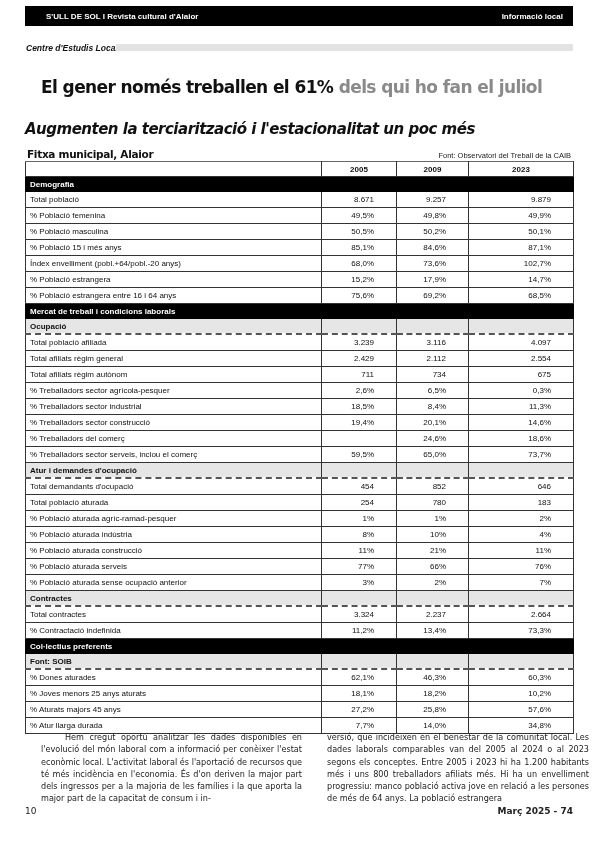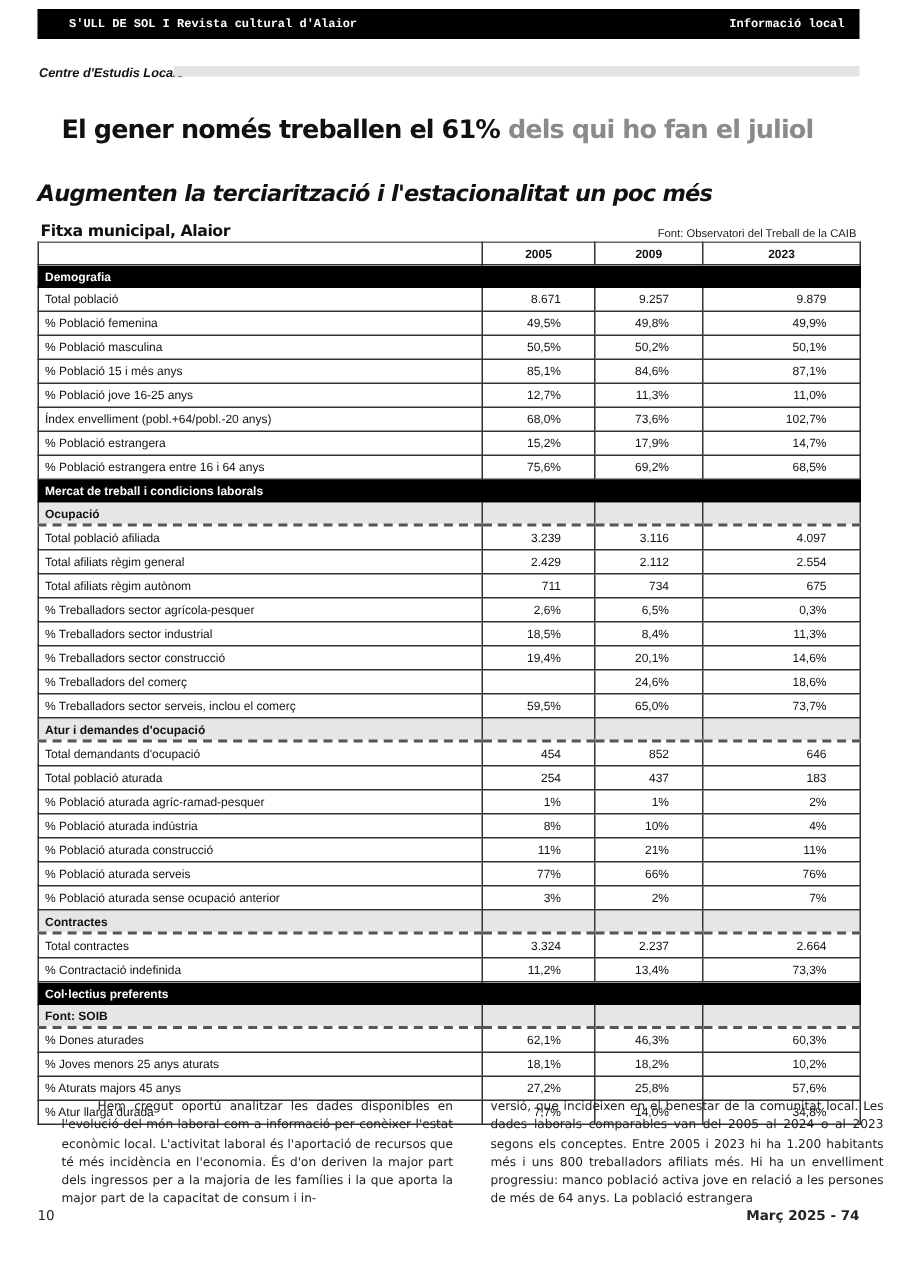--- a/index.html
+++ b/index.html
@@ -1,20 +1,20 @@
 <!DOCTYPE html>
 <html><head>
 <meta charset="utf-8">
 <style>
   html, body { margin: 0; padding: 0; background: #ffffff; }
   body { width: 606px; height: 844px; position: relative; overflow: hidden;
          font-family: "DejaVu Sans", sans-serif; color: #111; }
 
   .topbar { position: absolute; left: 25px; top: 6px; width: 548px; height: 20px;
-            background: #000; color: #fff; font-family: Liberation Mono, monospace;
+            background: #000; color: #fff; font-family: Liberation Sans, sans-serif;
             font-size: 8px; font-weight: bold; }
   .topbar .left { position: absolute; left: 21px; top: 6px; }
   .topbar .right { position: absolute; right: 10px; top: 6px; }
 
   .kicker { position: absolute; left: 26px; top: 43px; font-family: "Liberation Sans", sans-serif;
             font-size: 8.5px; font-weight: bold; font-style: italic; color: #111; }
   .kicker-bar { position: absolute; left: 116px; top: 44px; width: 457px; height: 7px; background: #e3e3e3; }
 
   .headline { position: absolute; left: 25px; top: 58px; width: 560px; margin: 16px;
               font-family: "DejaVu Sans", sans-serif; font-size: 17px; line-height: 27px;
@@ -105,26 +105,20 @@
         <td class="num">50,2%</td>
         <td class="num">50,1%</td>
       </tr>
       <tr>
         <td>% Població 15 i més anys</td>
         <td class="num">85,1%</td>
         <td class="num">84,6%</td>
         <td class="num">87,1%</td>
       </tr>
       <tr>
-        <td>% Població jove 16-25 anys</td>
-        <td class="num">12,7%</td>
-        <td class="num">11,3%</td>
-        <td class="num">11,0%</td>
-      </tr>
-      <tr>
         <td>Índex envelliment (pobl.+64/pobl.-20 anys)</td>
         <td class="num">68,0%</td>
         <td class="num">73,6%</td>
         <td class="num">102,7%</td>
       </tr>
       <tr>
         <td>% Població estrangera</td>
         <td class="num">15,2%</td>
         <td class="num">17,9%</td>
         <td class="num">14,7%</td>
@@ -201,21 +195,21 @@
       </tr>
       <tr>
         <td>Total demandants d'ocupació</td>
         <td class="num">454</td>
         <td class="num">852</td>
         <td class="num">646</td>
       </tr>
       <tr>
         <td>Total població aturada</td>
         <td class="num">254</td>
-        <td class="num">437</td>
+        <td class="num">780</td>
         <td class="num">183</td>
       </tr>
       <tr>
         <td>% Població aturada agríc-ramad-pesquer</td>
         <td class="num">1%</td>
         <td class="num">1%</td>
         <td class="num">2%</td>
       </tr>
       <tr>
         <td>% Població aturada indústria</td>

